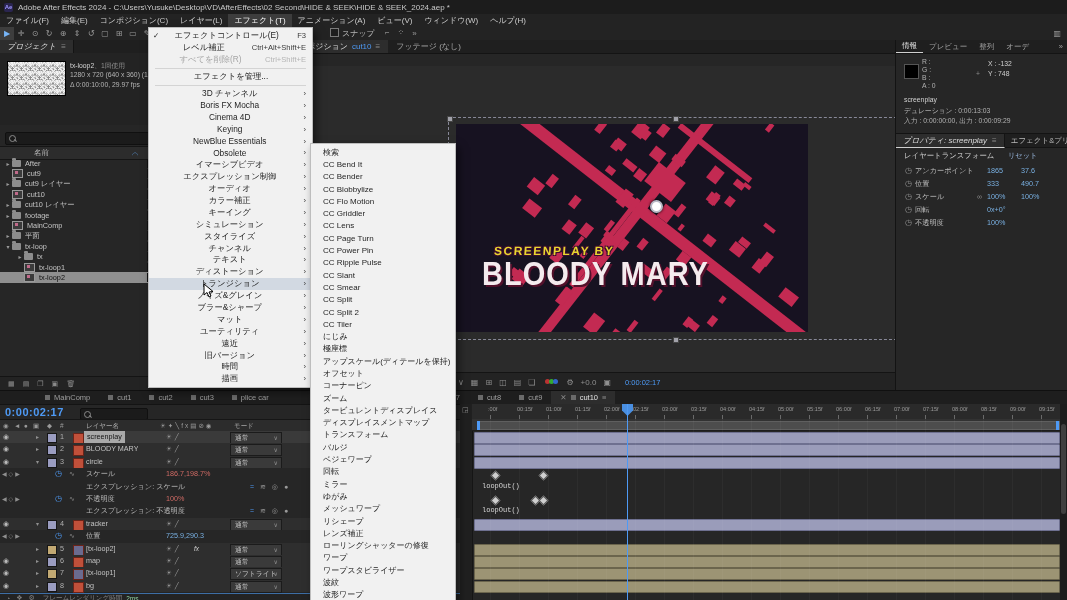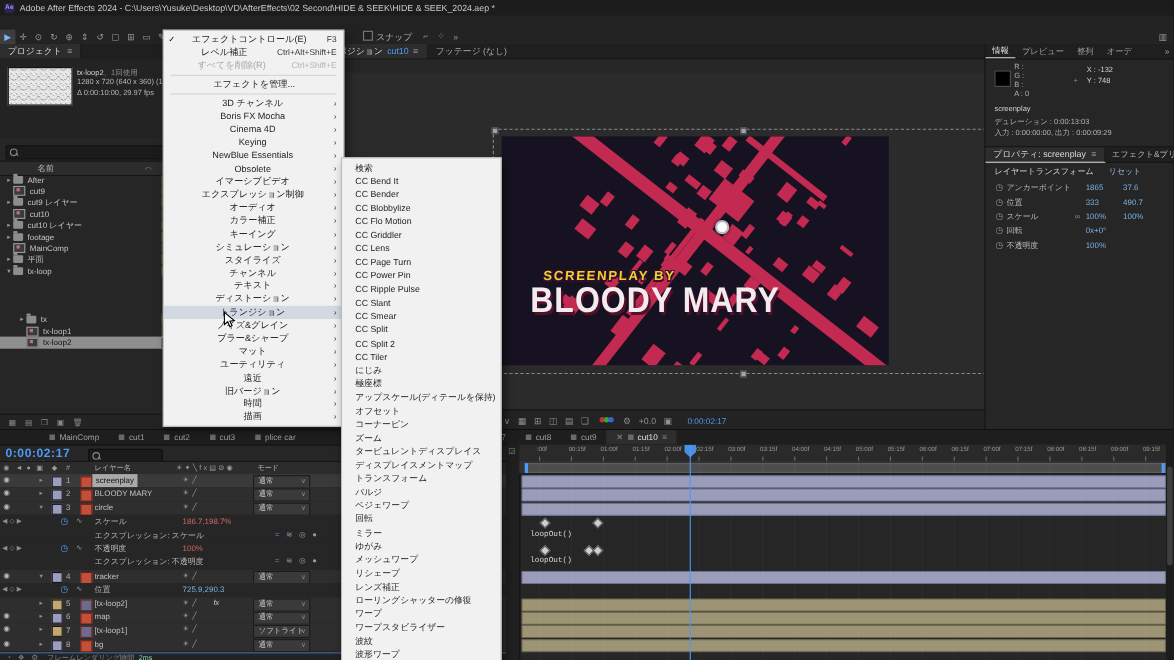--- a/index.html
+++ b/index.html
@@ -26,21 +26,21 @@
   #snap-check{width:7px;height:7px;border:1px solid #7a7a7a;margin-right:3px;background:#1e1e1e;}
   #workspaces{display:flex;align-items:center;margin-left:120px;color:#a8a8a8;}
   .ws{padding:0 10px;white-space:nowrap;}
   .ws.active{color:#5ba1f2;}
   #ws-more{color:#9a9a9a;padding:0 8px;}
   #corner-icon{position:absolute;right:6px;top:2px;color:#9a9a9a;font-size:8px;}
 
   
   #project-panel{position:absolute;left:0;top:40px;width:162px;height:350px;background:#262626;border-right:1px solid #131313;}
   .panel-tabrow{height:13px;background:#1f1f1f;display:flex;align-items:center;font-size:8px;color:#b9b9b9;border-bottom:1px solid #141414;}
-  .ptab{padding:0 7px;height:13px;line-height:13px;background:#2d2d2d;color:#ddd;border-right:1px solid #141414;white-space:nowrap;}
+  .ptab{padding:0 7px;height:13px;line-height:13px;background:#2d2d2d;color:#ddd;border-right:1px solid #141414;white-space:nowrap;font-style:italic;}
   .ptab .menu-glyph{color:#8a8a8a;margin-left:5px;}
   #proj-preview{position:absolute;left:0;top:13px;width:162px;height:72px;background:#232323;}
   #proj-thumb{position:absolute;left:7px;top:8px;width:57px;height:33px;border:1px solid #000;
      background:#e9e9e9;background-image:repeating-conic-gradient(#f2f2f2 0 9deg,#b9b9b9 9deg 14deg,#dcdcdc 14deg 23deg,#8f8f8f 23deg 26deg);background-size:9px 9px;}
   .proj-meta{position:absolute;left:70px;font-size:6.8px;color:#b4b4b4;white-space:nowrap;}
   #proj-search{position:absolute;left:5px;top:92px;width:150px;height:11px;background:#1b1b1b;border:1px solid #101010;border-radius:2px;}
   .mag{position:absolute;left:3px;top:2px;width:5px;height:5px;border:1px solid #8a8a8a;border-radius:50%;}
   .mag::after{content:"";position:absolute;left:4px;top:4px;width:3px;height:1px;background:#8a8a8a;transform:rotate(45deg);}
   #proj-namehdr{position:absolute;left:0;top:106px;width:162px;height:12px;background:#2c2c2c;border-top:1px solid #151515;border-bottom:1px solid #151515;font-size:7.5px;color:#b9b9b9;line-height:12px;}
   #proj-namehdr span{margin-left:34px;}
@@ -181,20 +181,31 @@
 </head>
 <body>
 
 <div id="app">
 
   <div id="titlebar">
     <div id="ae-icon">Ae</div>
     <span>Adobe After Effects 2024 - C:\Users\Yusuke\Desktop\VD\AfterEffects\02 Second\HIDE &amp; SEEK\HIDE &amp; SEEK_2024.aep *</span>
   </div>
 
+  <div id="menubar">
+      <span class="mb-item">ファイル(F)</span>
+      <span class="mb-item">編集(E)</span>
+      <span class="mb-item">コンポジション(C)</span>
+      <span class="mb-item">レイヤー(L)</span>
+      <span class="mb-item open">エフェクト(T)</span>
+      <span class="mb-item">アニメーション(A)</span>
+      <span class="mb-item">ビュー(V)</span>
+      <span class="mb-item">ウィンドウ(W)</span>
+      <span class="mb-item">ヘルプ(H)</span>
+    </div>
 
   <div id="toolbar">
     <div id="tools">
         <span class="tool active">▶</span>
         <span class="tool">✛</span>
         <span class="tool">⊙</span>
         <span class="tool">↻</span>
         <span class="tool">⊕</span>
         <span class="tool">⇕</span>
         <span class="tool">↺</span>
@@ -283,21 +294,21 @@
           <span class="tree-icon folder"></span>
           <span>平面</span>
           <span class="tree-chip" style="background: rgb(217, 216, 115);"></span>
         </div>
         <div class="tree-row" style="position: relative; padding-left: 4px;">
           <span class="tree-arrow">▾</span>
           <span class="tree-icon folder"></span>
           <span>tx-loop</span>
           <span class="tree-chip" style="background: rgb(217, 216, 115);"></span>
         </div>
-        <div class="tree-row" style="position: relative; padding-left: 16px; margin-top: 34px;">
+        <div class="tree-row" style="position: relative; padding-left: 16px;">
           <span class="tree-arrow">▸</span>
           <span class="tree-icon folder"></span>
           <span>tx</span>
           <span class="tree-chip" style="background: rgb(217, 216, 115);"></span>
         </div>
         <div class="tree-row" style="position: relative; padding-left: 16px;">
           <span class="tree-arrow"></span>
           <span class="tree-icon comp"></span>
           <span>tx-loop1</span>
           <span class="tree-chip" style="background: rgb(194, 169, 115);"></span>

